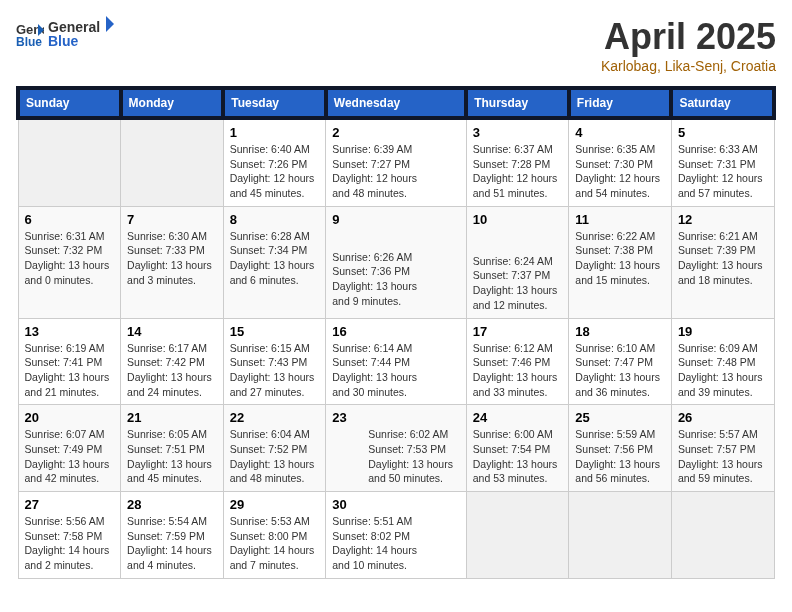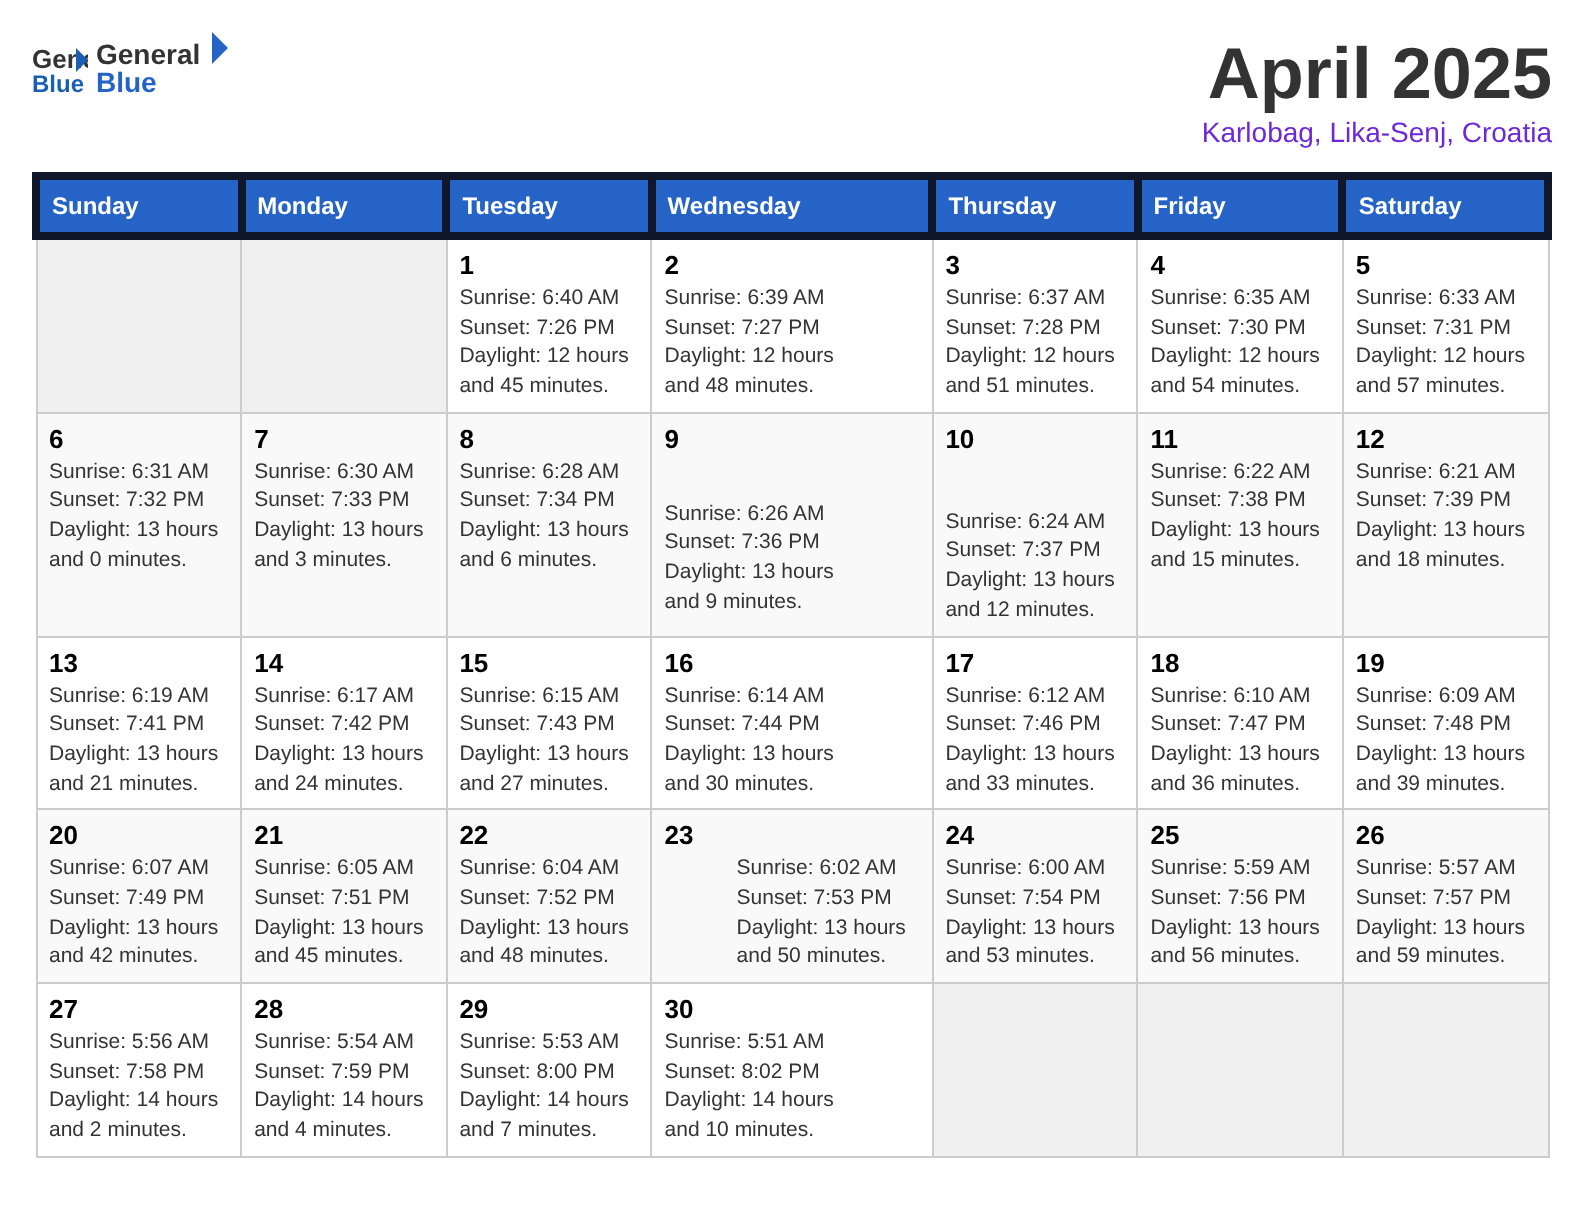--- a/index.html
+++ b/index.html
@@ -28,21 +28,21 @@
     .title-block {
       text-align: right;
     }
     .month-title {
       font-size: 36px;
       font-weight: bold;
       color: #333;
     }
     .subtitle {
       font-size: 14px;
-      color: #6d28d9;
+      color: #a16207;
     }
     table {
       width: 100%;
       border-collapse: collapse;
       font-size: 11px;
     }
     thead tr th {
       background-color: #2563c7;
       color: #fff;
       text-align: left;

